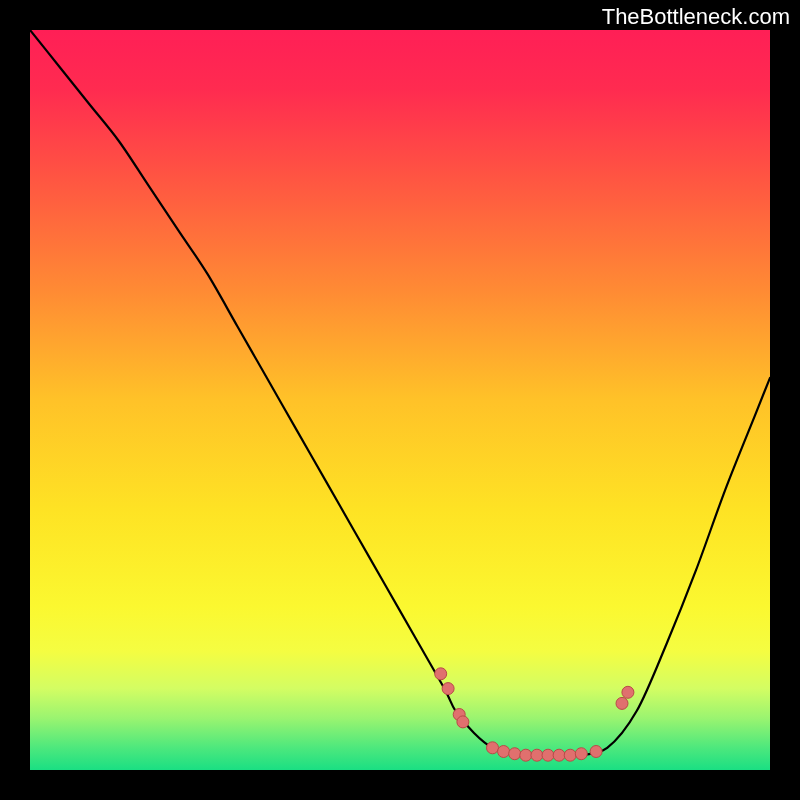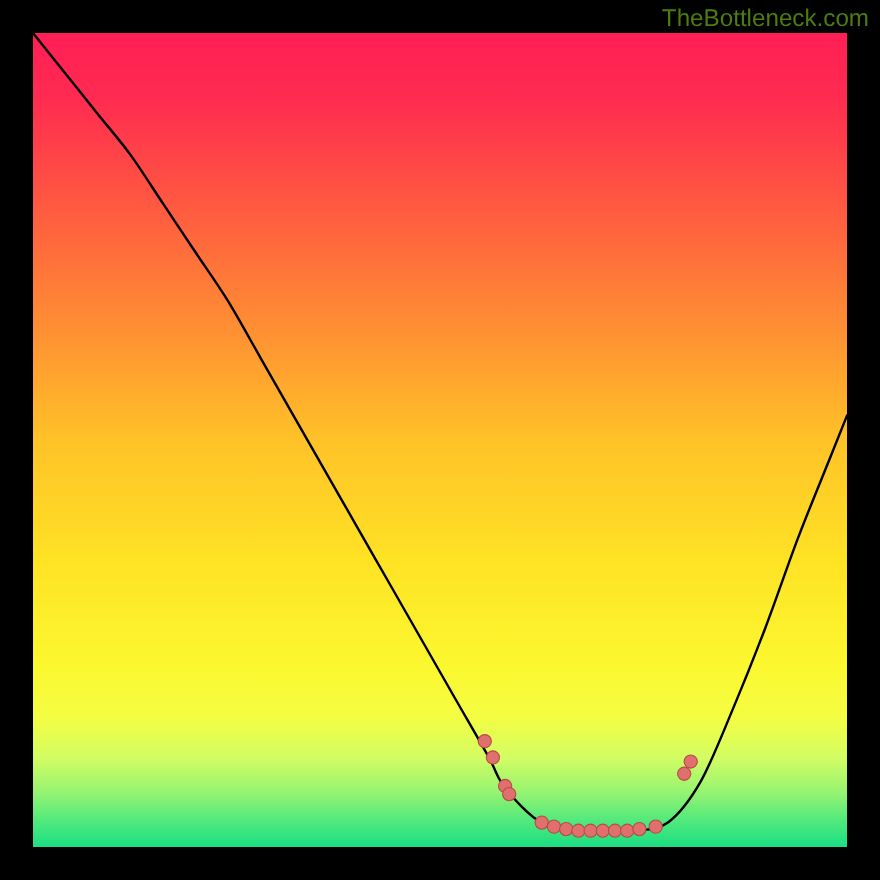--- a/index.html
+++ b/index.html
@@ -13,21 +13,21 @@
   #wrap {
     position: relative;
     width: 800px;
     height: 800px;
     background: #000;
   }
   #watermark {
     position: absolute;
     top: 4px;
     right: 10px;
-    color: #4d7c0f;
+    color: #ffffff;
     font-size: 22px;
     font-weight: 500;
     user-select: none;
     z-index: 20;
   }
   #plot {
     position: absolute;
     left: 30px;
     top: 30px;
     width: 740px;

